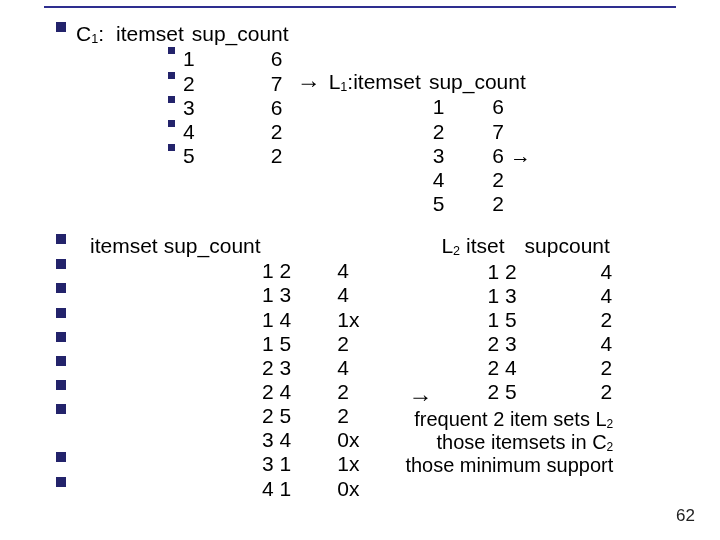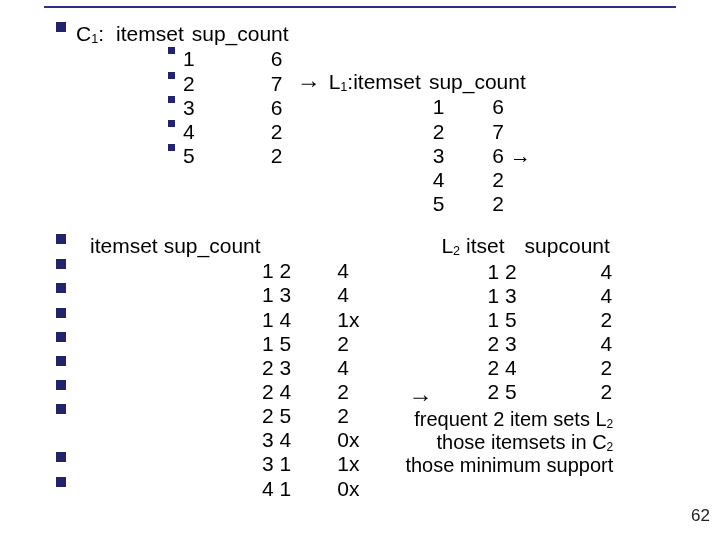--- a/index.html
+++ b/index.html
@@ -51,21 +51,21 @@
     display: flex;
     align-items: flex-start;
   }
   .top-line {
     margin-bottom: 1px;
   }
   sub { font-size: 0.6em; vertical-align: -2px; }
   .slide-number {
     position: absolute;
     bottom: 20px;
-    right: 10px;
+    right: 25px;
     font-size: 17px;
     color: #222;
   }
   .topblock { display:flex; align-items:flex-start; }
   .arrowcell { width: 40px; text-align: center; padding-top: 44px; font-size: 24px;}
   .arrowcell2 { width: 30px; text-align: center; font-size: 24px; display:inline-block;}
   .c2block { margin-top: 18px; }
   .c2line { display:flex; align-items:flex-start; }
   .c2left { display:flex; flex-direction:column; }
   .notes { font-size: 20px; text-align: right; }

